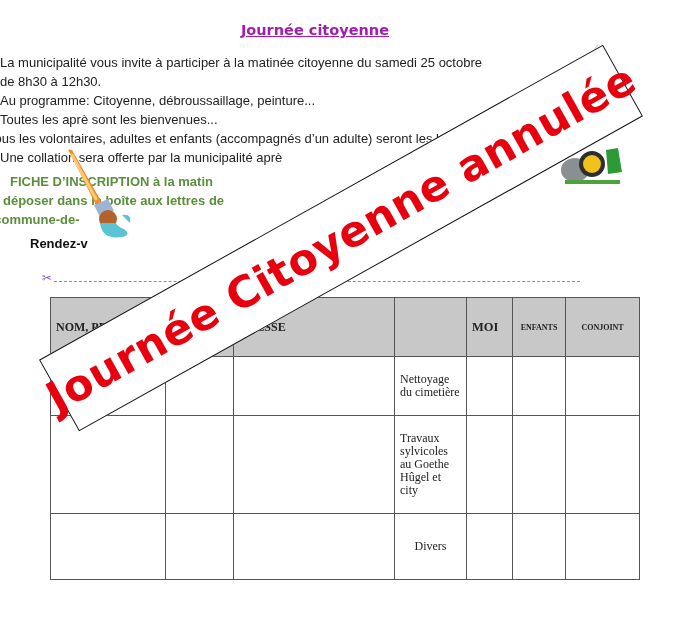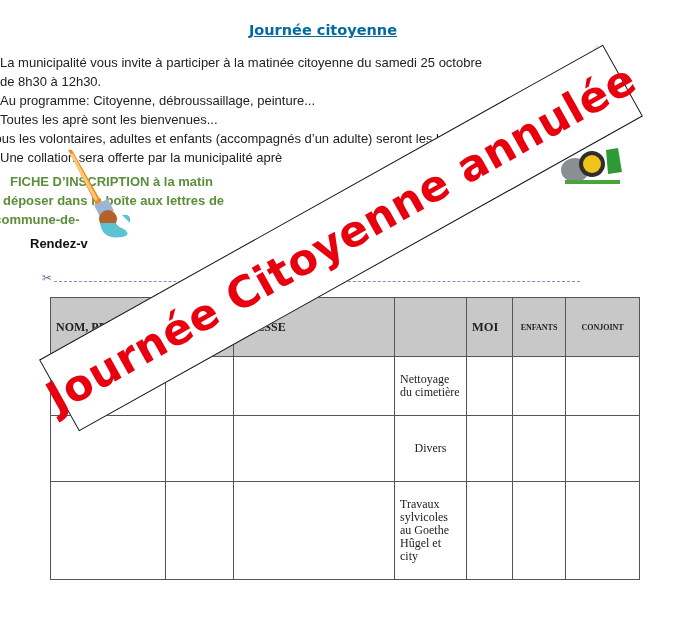--- a/index.html
+++ b/index.html
@@ -1,17 +1,17 @@
 <!DOCTYPE html>
 <html><head>
 <meta charset="utf-8">
 <style>
   html, body { margin: 0; padding: 0; background: #ffffff; }
   body { width: 677px; height: 624px; position: relative; overflow: hidden; font-family: "Liberation Sans", sans-serif; color: #222; }
-  .title { position: absolute; left: 8px; width: 630px; top: 22px; text-align: center; font-family: "DejaVu Sans", sans-serif; font-weight: bold; font-size: 14.5px; color: #0369a1; text-decoration: underline; }
+  .title { position: absolute; left: 0; width: 630px; top: 22px; text-align: center; font-family: "DejaVu Sans", sans-serif; font-weight: bold; font-size: 14.5px; color: #a21caf; text-decoration: underline; }
   .line { position: absolute; left: 0; width: 630px; text-align: left; font-size: 13px; color: #222; white-space: nowrap; }
   .green { color: #5B8E3A; font-weight: bold; }
   .bold { font-weight: bold; color: #111; }
   .scissor-row { position: absolute; left: 42px; top: 276px; width: 538px; height: 10px; }
   .scissor { position: absolute; left: 0; top: -5px; font-size: 12px; color: #7B4FA8; }
   .dotline { position: absolute; left: 12px; right: 0; top: 5px; border-top: 1px dashed #9b80bb; }
   table.reg { position: absolute; left: 50px; top: 297px; border-collapse: collapse; font-family: "Liberation Serif", serif; }
   table.reg th, table.reg td { border: 1.3px solid #555; padding: 16px 5px; vertical-align: middle; }
   table.reg th { background: #c8c8c8; height: 26px; font-weight: bold; text-align: left; font-size: 12px; }
   th.small { font-size: 8px !important; text-align: center !important; }
@@ -78,34 +78,34 @@
   <tbody>
     <tr style="height:50px">
       <td></td>
       <td></td>
       <td></td>
       <td class="act">Nettoyage du cimetière</td>
       <td></td>
       <td></td>
       <td></td>
     </tr>
+    <tr style="height:73px">
+      <td></td>
+      <td></td>
+      <td></td>
+      <td class="act">Travaux sylvicoles au Goethe Hûgel et city</td>
+      <td></td>
+      <td></td>
+      <td></td>
+    </tr>
     <tr style="height:66px">
       <td></td>
       <td></td>
       <td></td>
       <td class="act center">Divers</td>
-      <td></td>
-      <td></td>
-      <td></td>
-    </tr>
-    <tr style="height:73px">
-      <td></td>
-      <td></td>
-      <td></td>
-      <td class="act">Travaux sylvicoles au Goethe Hûgel et city</td>
       <td></td>
       <td></td>
       <td></td>
     </tr>
   </tbody>
 </table>
 
 <div class="banner">
   <span>Journée Citoyenne annulée</span>
 </div>

